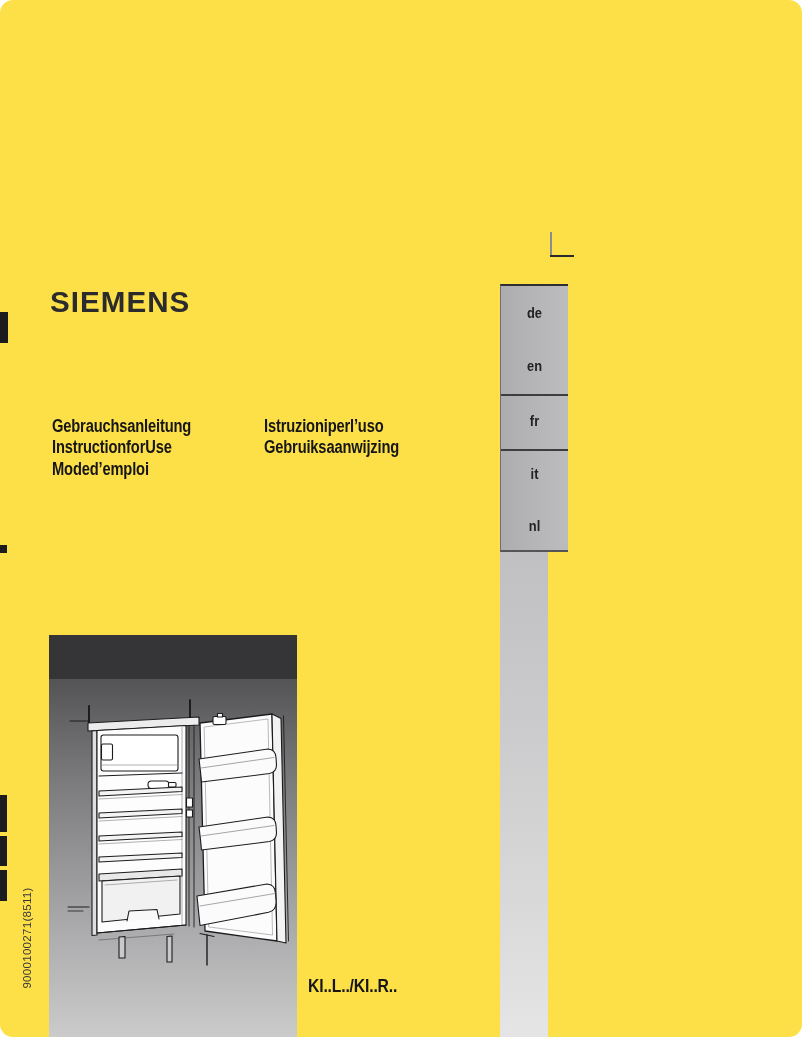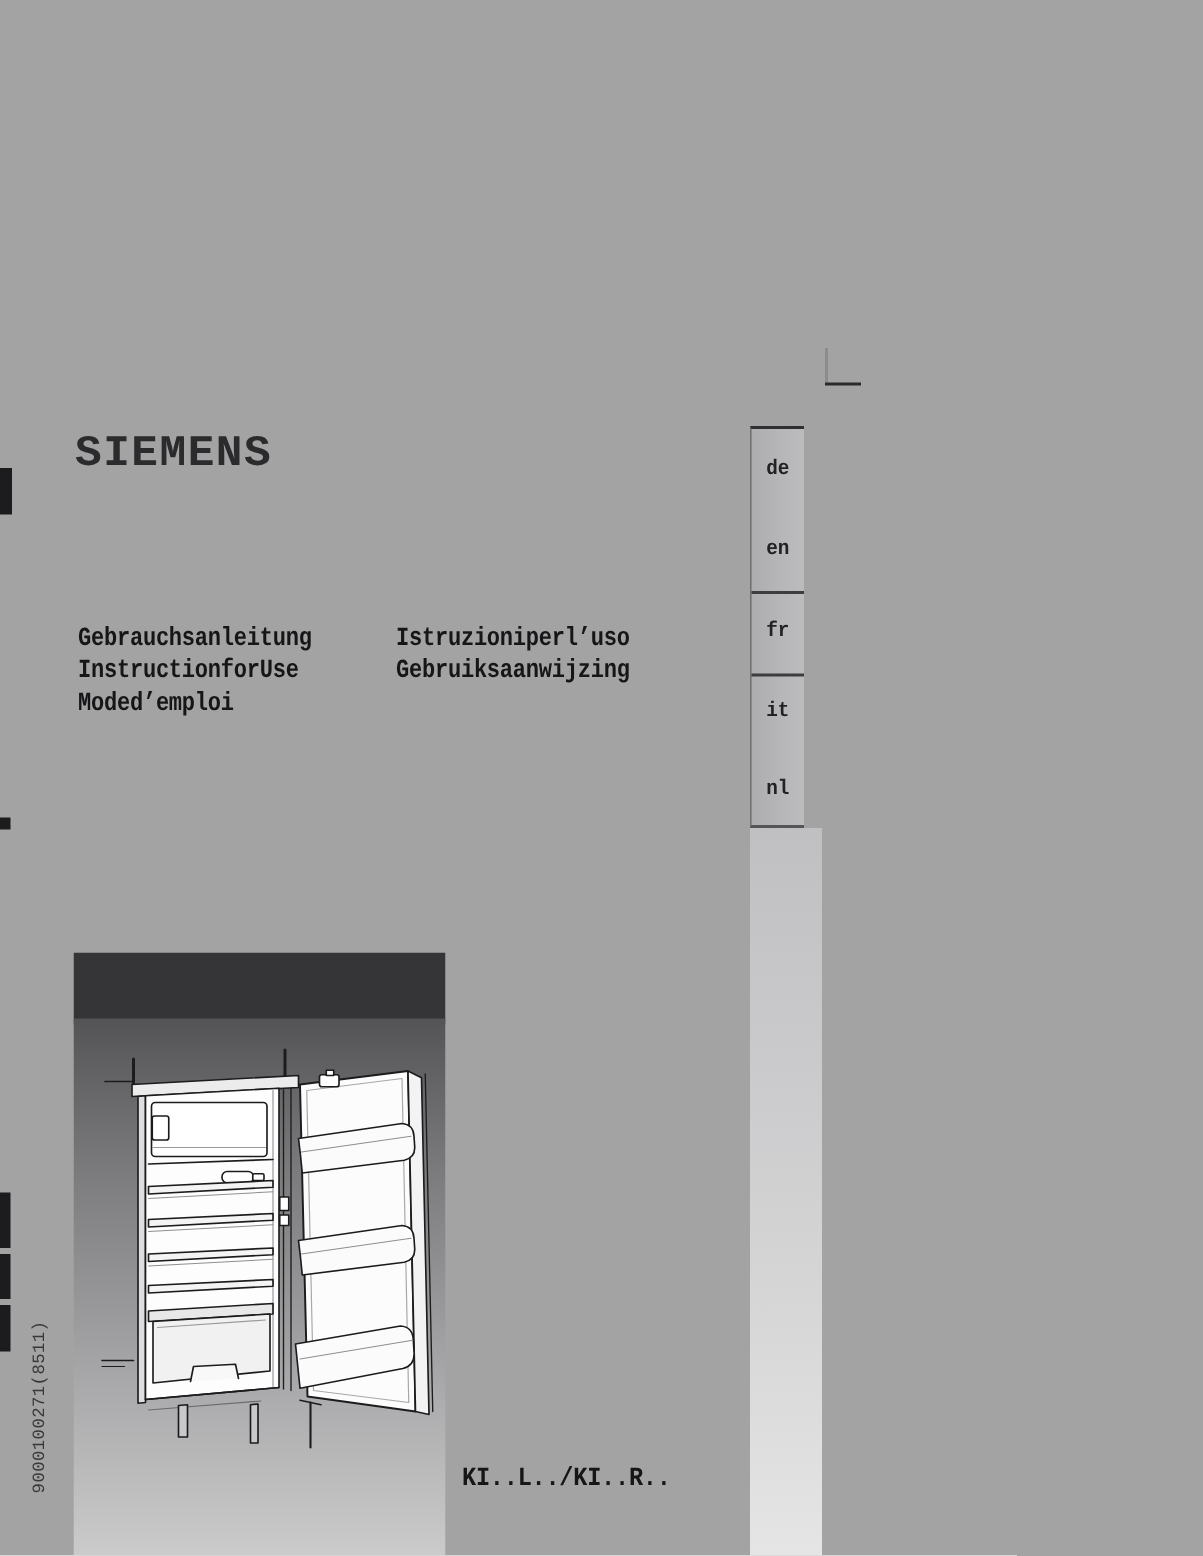--- a/index.html
+++ b/index.html
@@ -1,35 +1,35 @@
 <!DOCTYPE html>
 <html><head>
 <meta charset="utf-8">
 <style>
   html,body{margin:0;padding:0;background:#ffffff;}
   .page{
-    position:relative;width:802px;height:1037px;background:#a3a3a3;overflow:hidden;
-    font-family:Liberation Mono, monospace;color:#1a1a1c;
+    position:relative;width:802px;height:1037px;background:#fde047;overflow:hidden;
+    font-family:Liberation Sans, sans-serif;color:#1a1a1c;border-radius:13px;
   }
   
   .logo{
     position:absolute;left:50px;top:286px;font-size:29px;font-weight:bold;
     letter-spacing:1px;color:#2b2b2d;transform:scaleX(1.02);transform-origin:left top;
   }
   
   .titlecol{
     position:absolute;top:416px;font-size:17.5px;font-weight:bold;line-height:21.3px;
     color:#161618;transform:scaleX(.84);transform-origin:left top;letter-spacing:-.2px;
     white-space:nowrap;
   }
   .titlecol.c1{left:52px;}
   .titlecol.c2{left:264px;}
   
   .langbar{
-    position:absolute;left:500px;top:284px;width:36px;height:268px;
+    position:absolute;left:500px;top:284px;width:68px;height:268px;
     background:linear-gradient(90deg,#adadaf 0%,#b6b6b8 55%,#bcbcbe 100%);
     border-top:2px solid #2f2f31;border-bottom:2px solid #55555八px;
     border-bottom:2px solid #555558;border-left:1px solid #6f6f72;
     box-sizing:border-box;
   }
   .langsep{position:absolute;left:0;width:100%;height:1.5px;background:#3d3d3f;}
   .langsep.s1{top:108px;}
   .langsep.s2{top:163px;}
   .lang{
     position:absolute;left:0;width:100%;text-align:center;font-size:14px;

